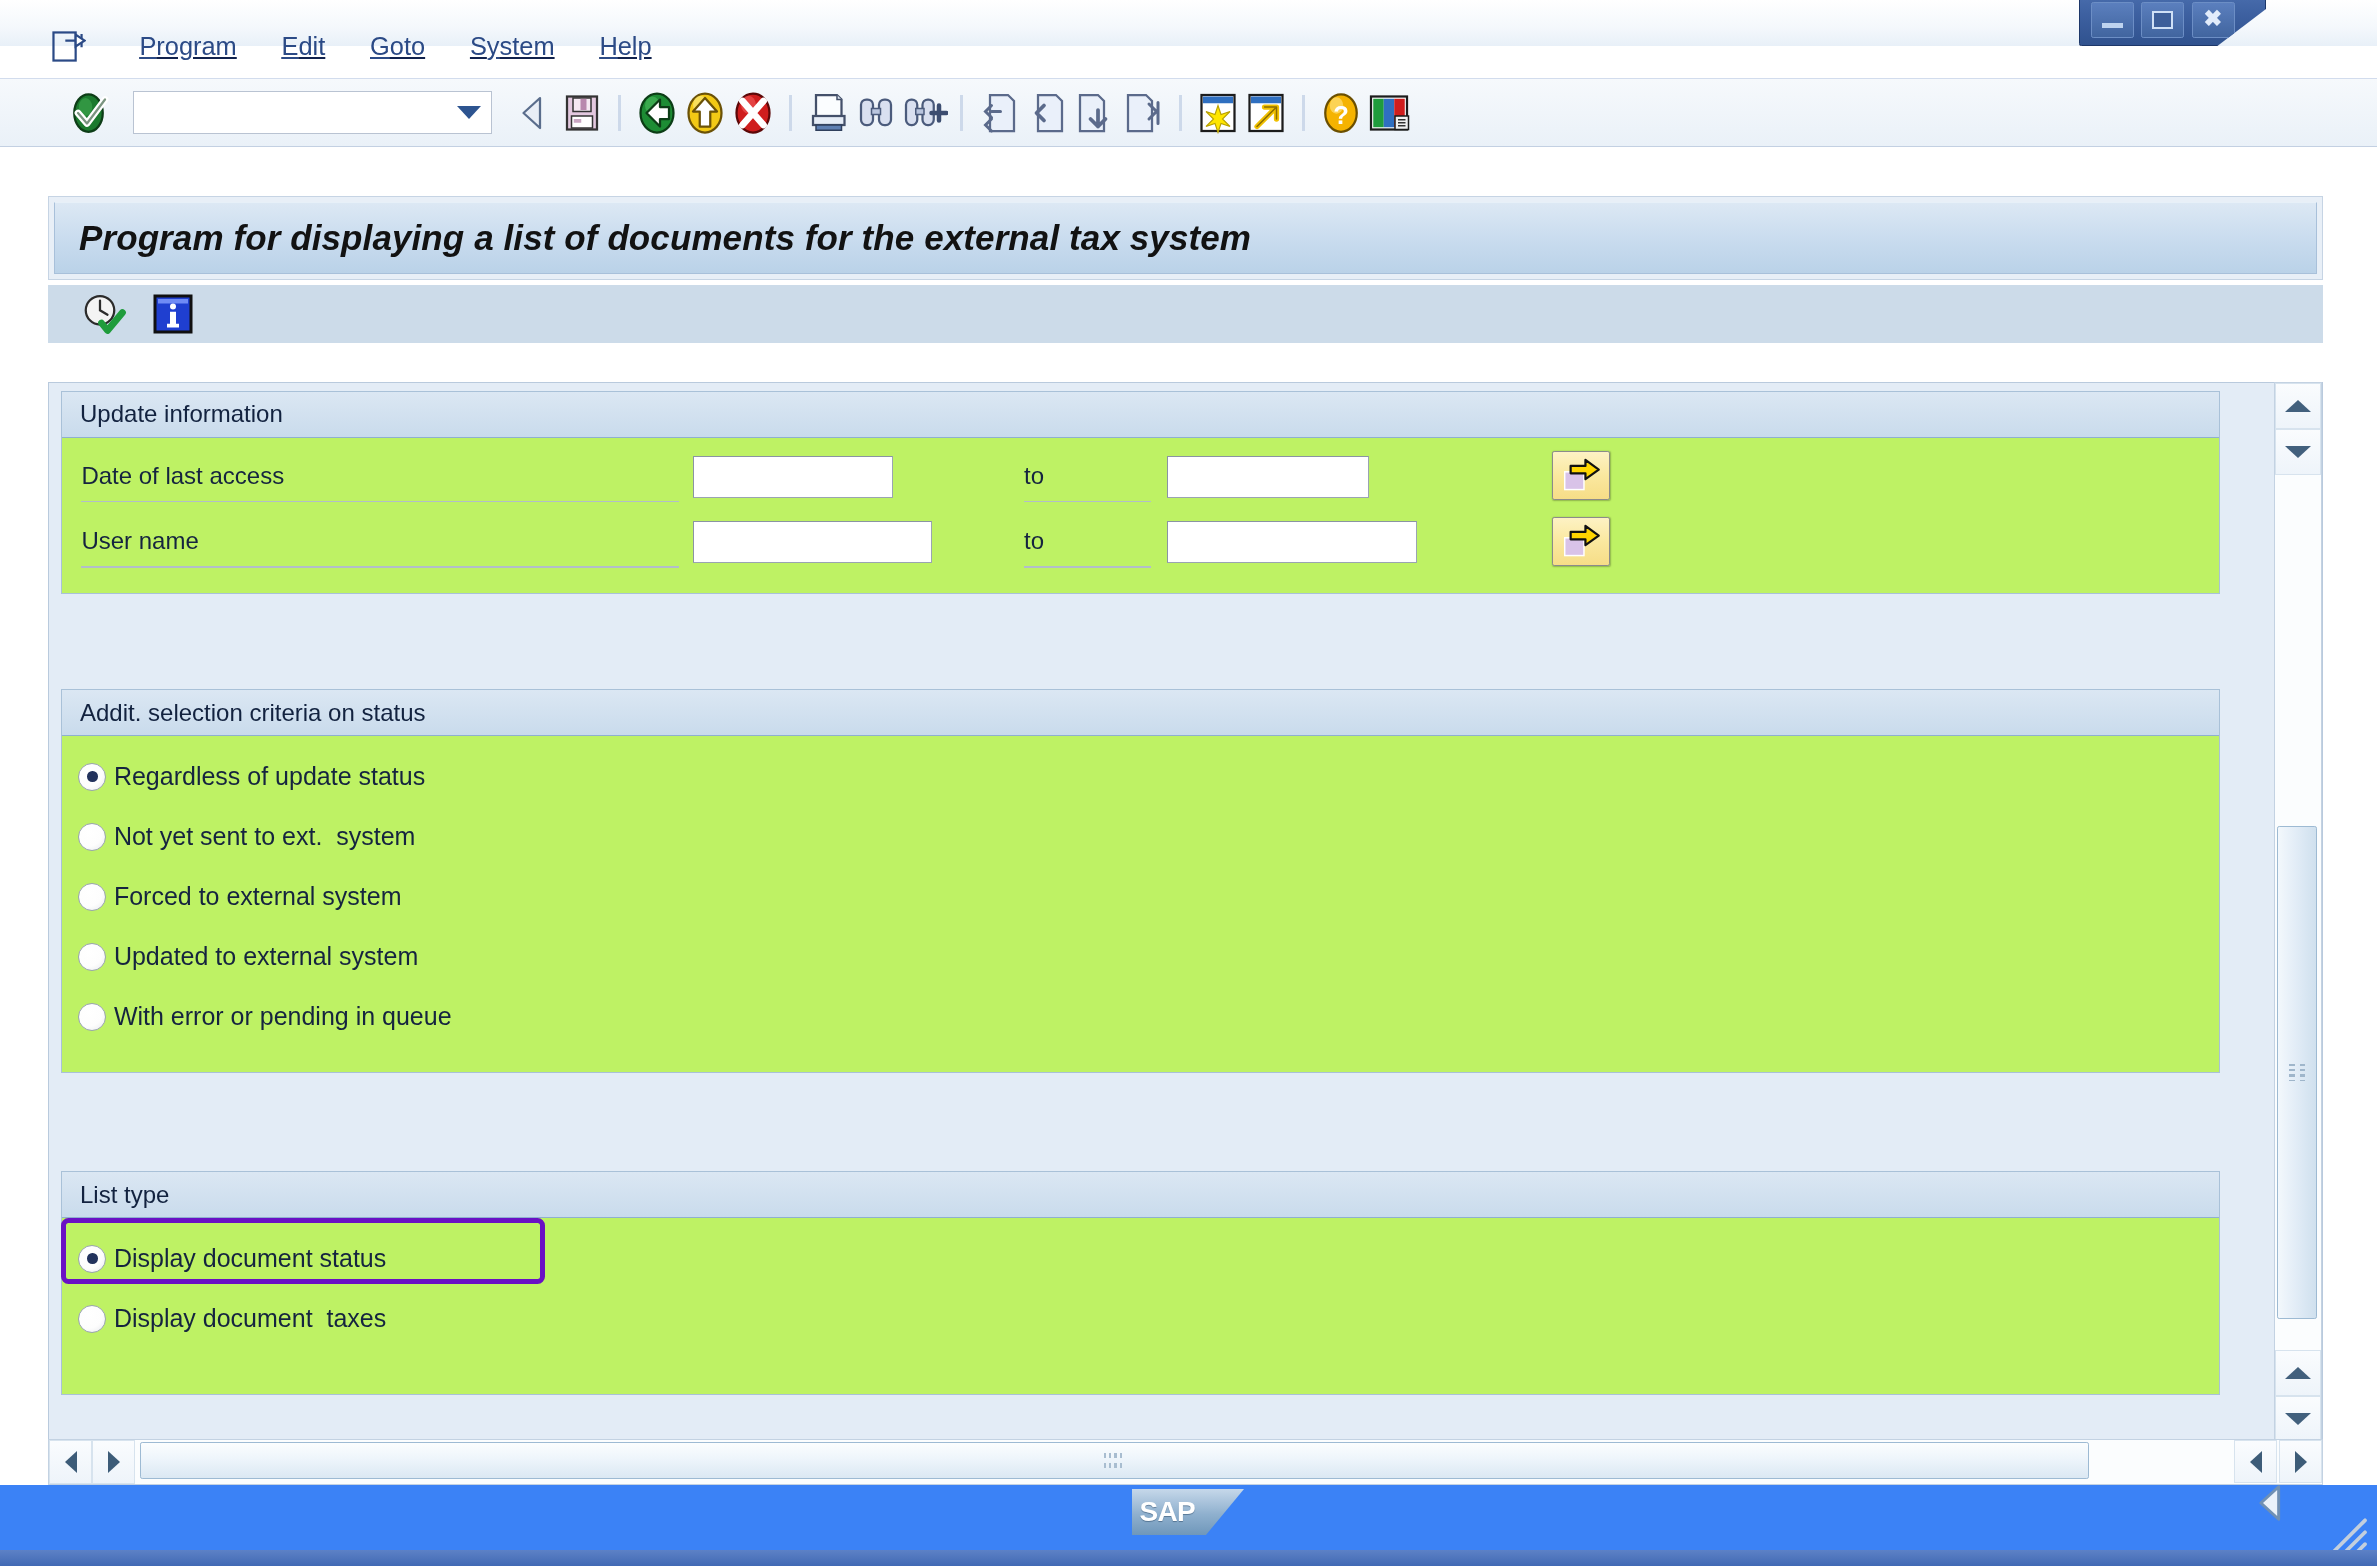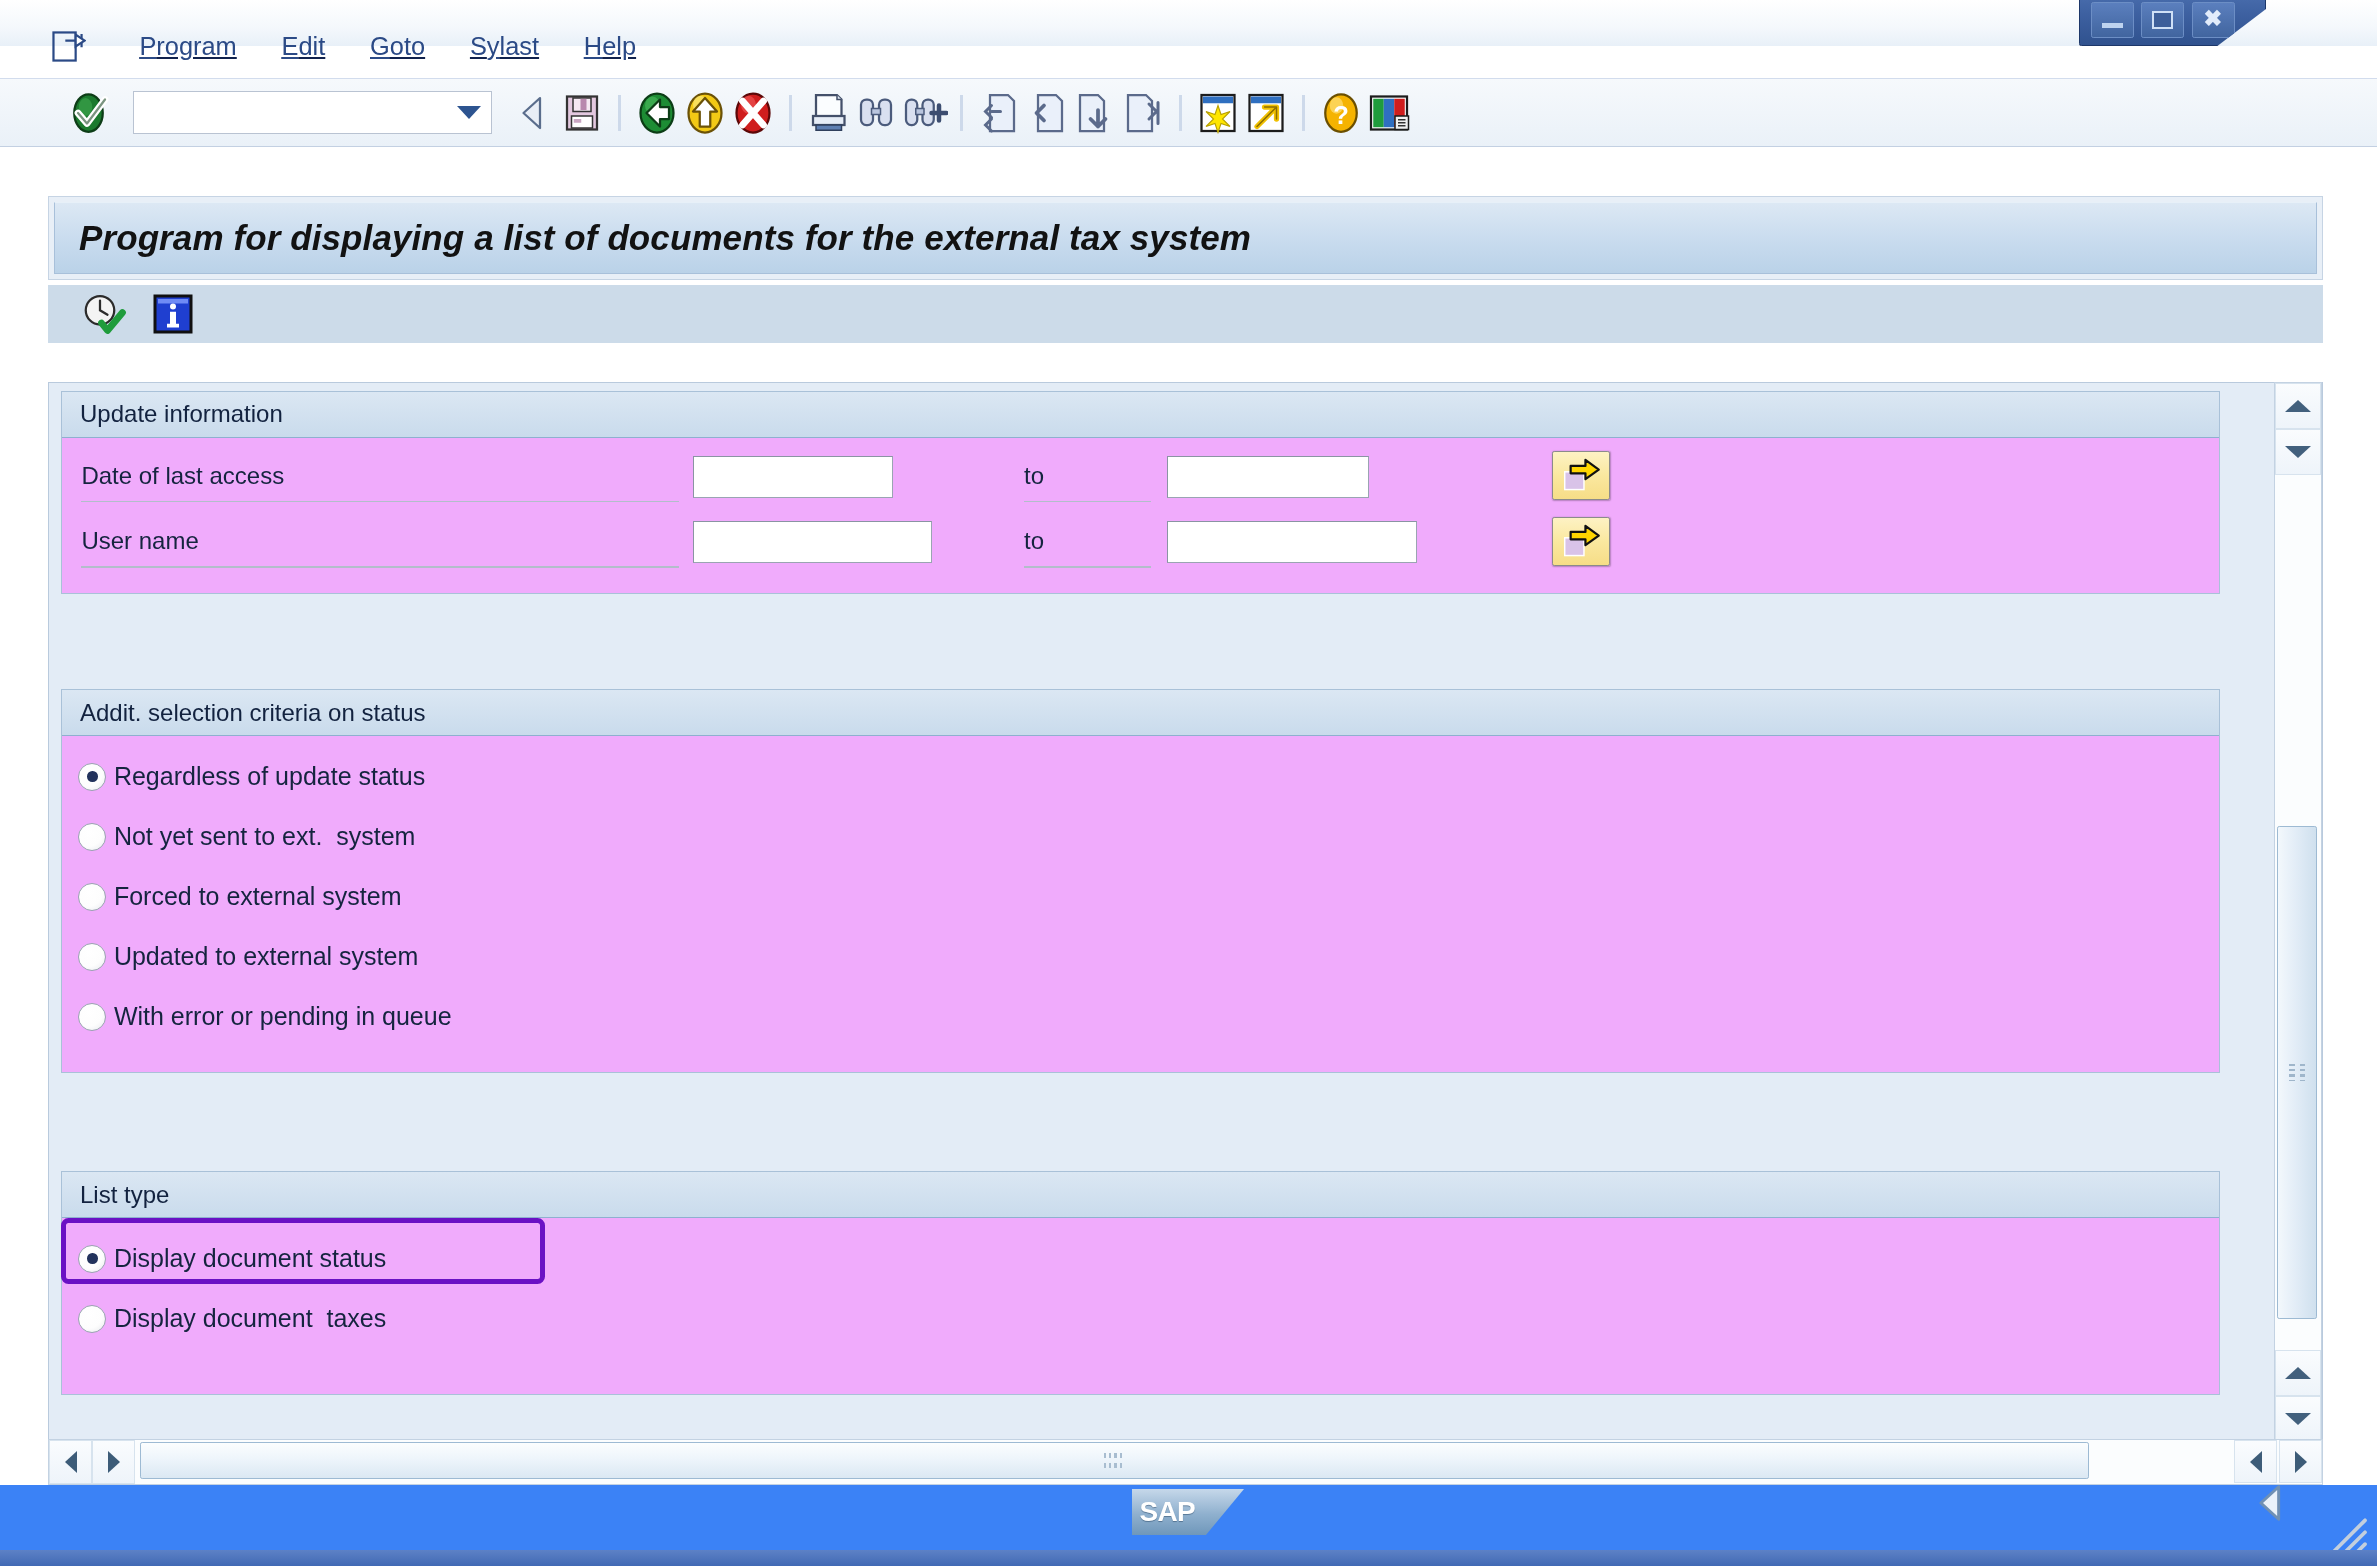--- a/index.html
+++ b/index.html
@@ -107,21 +107,21 @@
   }
   .inner {
     position:absolute; top:0; left:0; width:2196px; height:1061px;
     background:#e3ecf6;
   }
 
   
   .group {
     position:absolute; left:12px; width:2159px;
     border:0.7px solid #a9c1d8;
-    background:#f0abfc;
+    background:#bef264;
   }
   .group > .ghead {
     height:46px;
     background:linear-gradient(180deg,#dbe7f3 0%,#c9dbec 100%);
     border-bottom:1.5px solid #8fb0cf;
     display:flex; align-items:center; padding-left:18px;
     font-size:24px; color:#12223f;
   }
   .gbody { position:relative; }
 
@@ -255,21 +255,21 @@
     <div class="menu-doc-icon">
       <svg width="34" height="33" viewBox="0 0 46 44">
         <rect x="2" y="3" width="30" height="38" fill="none" stroke="#2b4a86" stroke-width="3"></rect>
         <path d="M18 14 L40 14 L40 5 L40 23 L40 14" fill="none" stroke="#2b4a86" stroke-width="3"></path>
         <path d="M32 6 L44 14 L32 22 Z" fill="#ffffff" stroke="#2b4a86" stroke-width="3"></path>
       </svg>
     </div>
     <div class="menuitem"><u>P</u><span>rogram</span></div>
     <div class="menuitem"><u>E</u><span>dit</span></div>
     <div class="menuitem"><u>G</u><span>oto</span></div>
-    <div class="menuitem">S<u>y</u><span>last</span></div>
+    <div class="menuitem">S<u>y</u><span>stem</span></div>
     <div class="menuitem"><u>H</u><span>elp</span></div>
   </div>
 
   <div class="toolbar">
 
     <div class="tbicon">
       <svg width="48" height="48" viewBox="0 0 64 64">
         <ellipse cx="30" cy="32" rx="19" ry="25" fill="#1b7a2e" stroke="#0d3d17" stroke-width="3"></ellipse>
         <ellipse cx="26" cy="24" rx="9" ry="12" fill="#3aa24c" opacity=".7"></ellipse>
         <path d="M16 32 L28 46 L52 14" fill="none" stroke="#ffffff" stroke-width="9" stroke-linecap="round" stroke-linejoin="round"></path>

